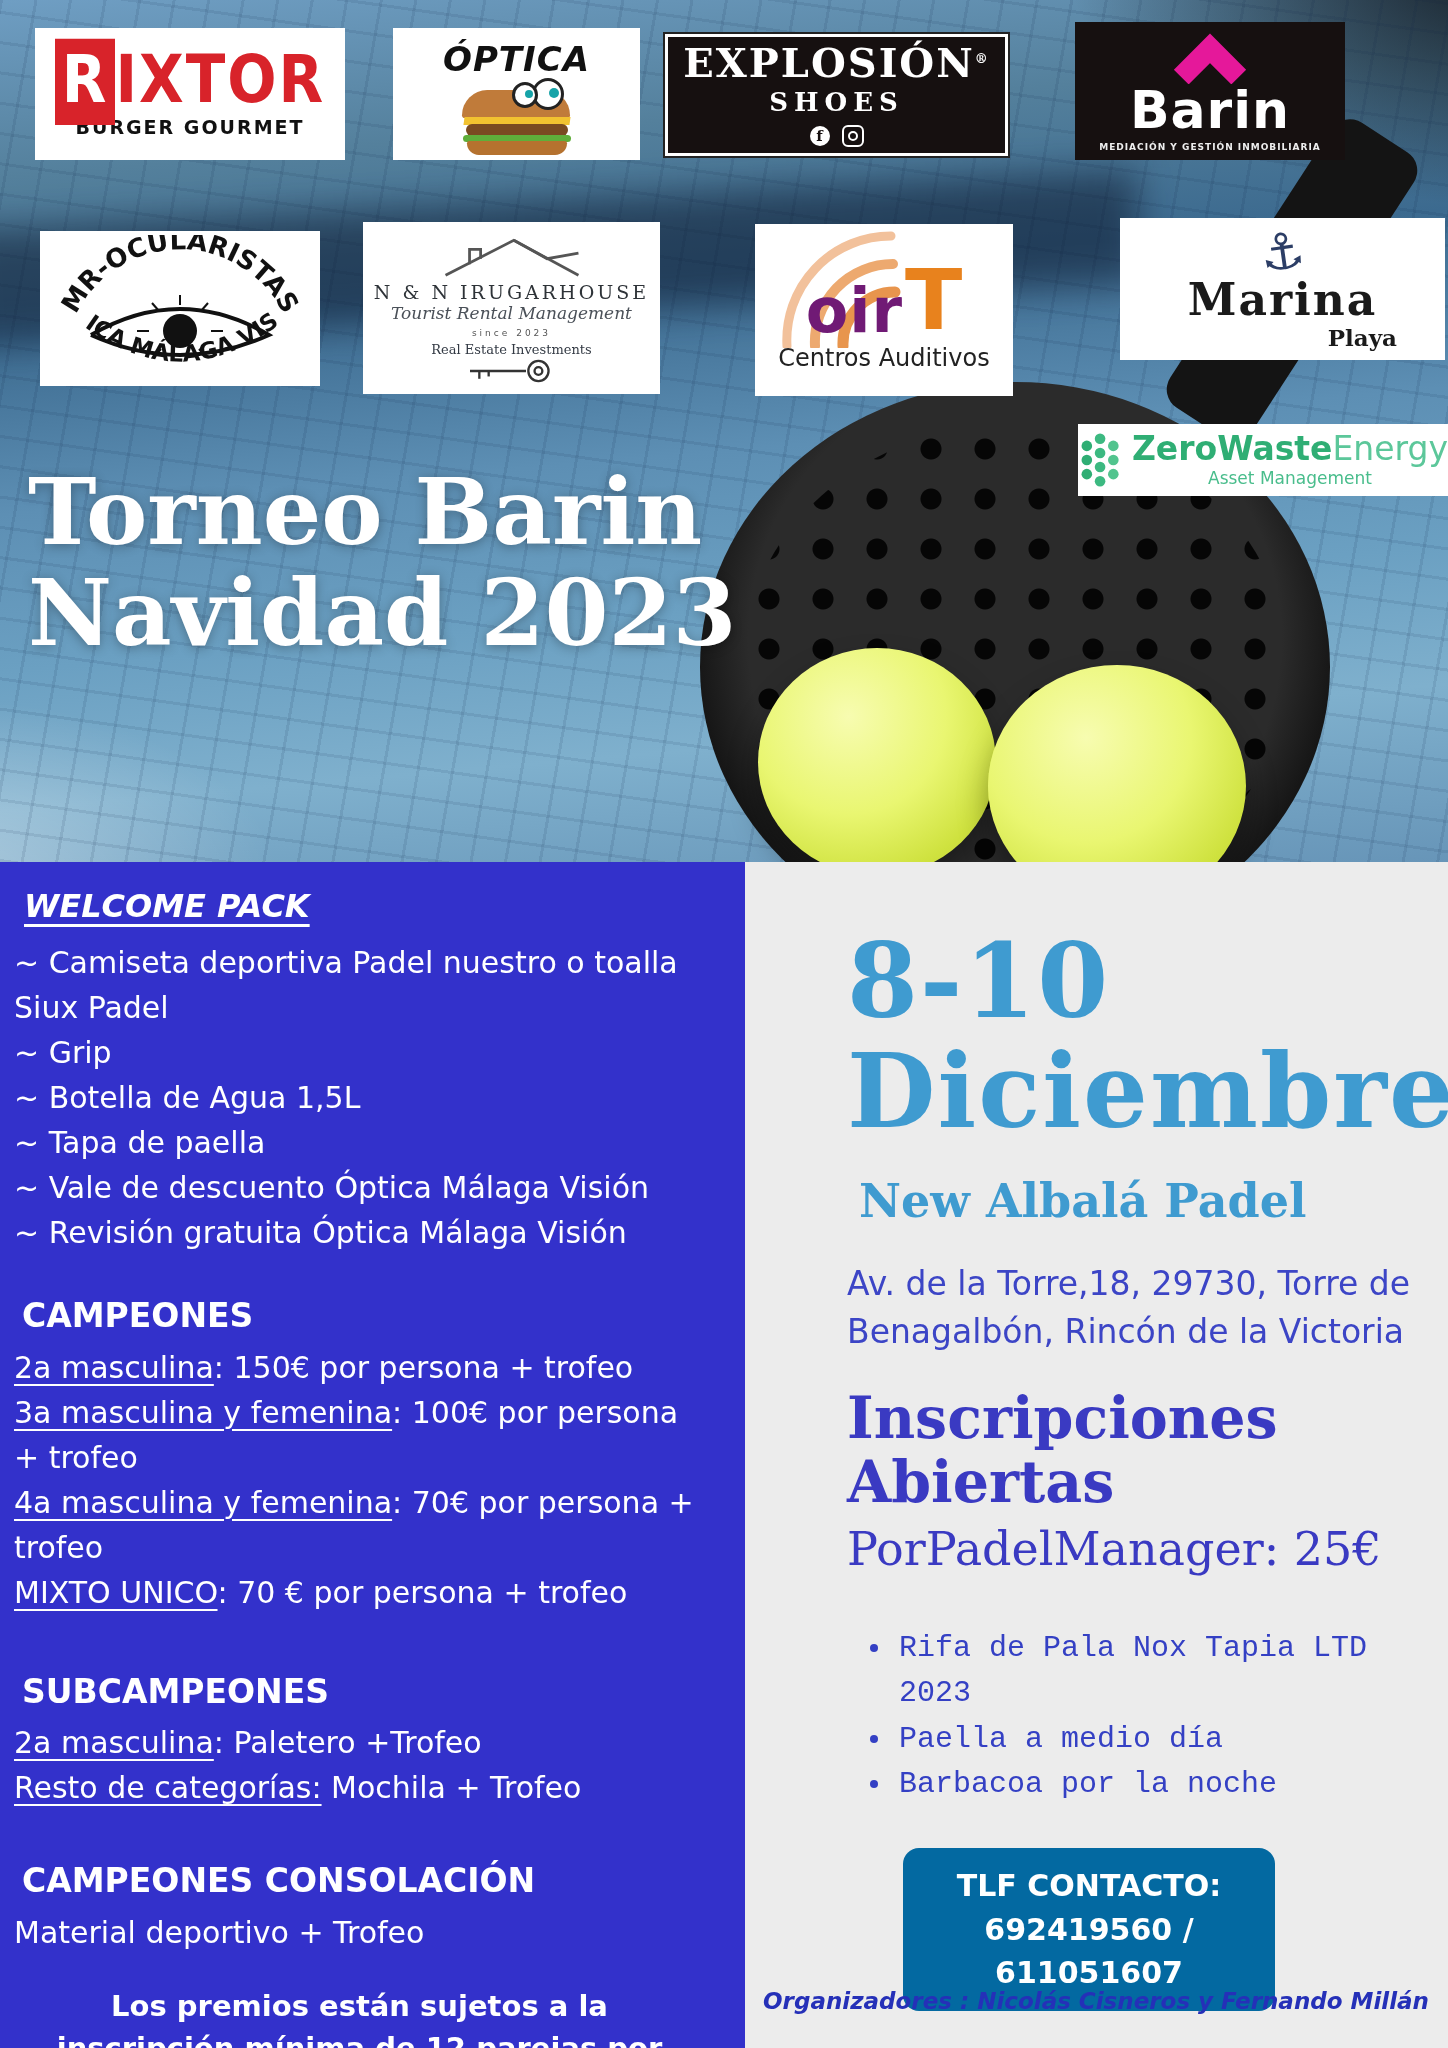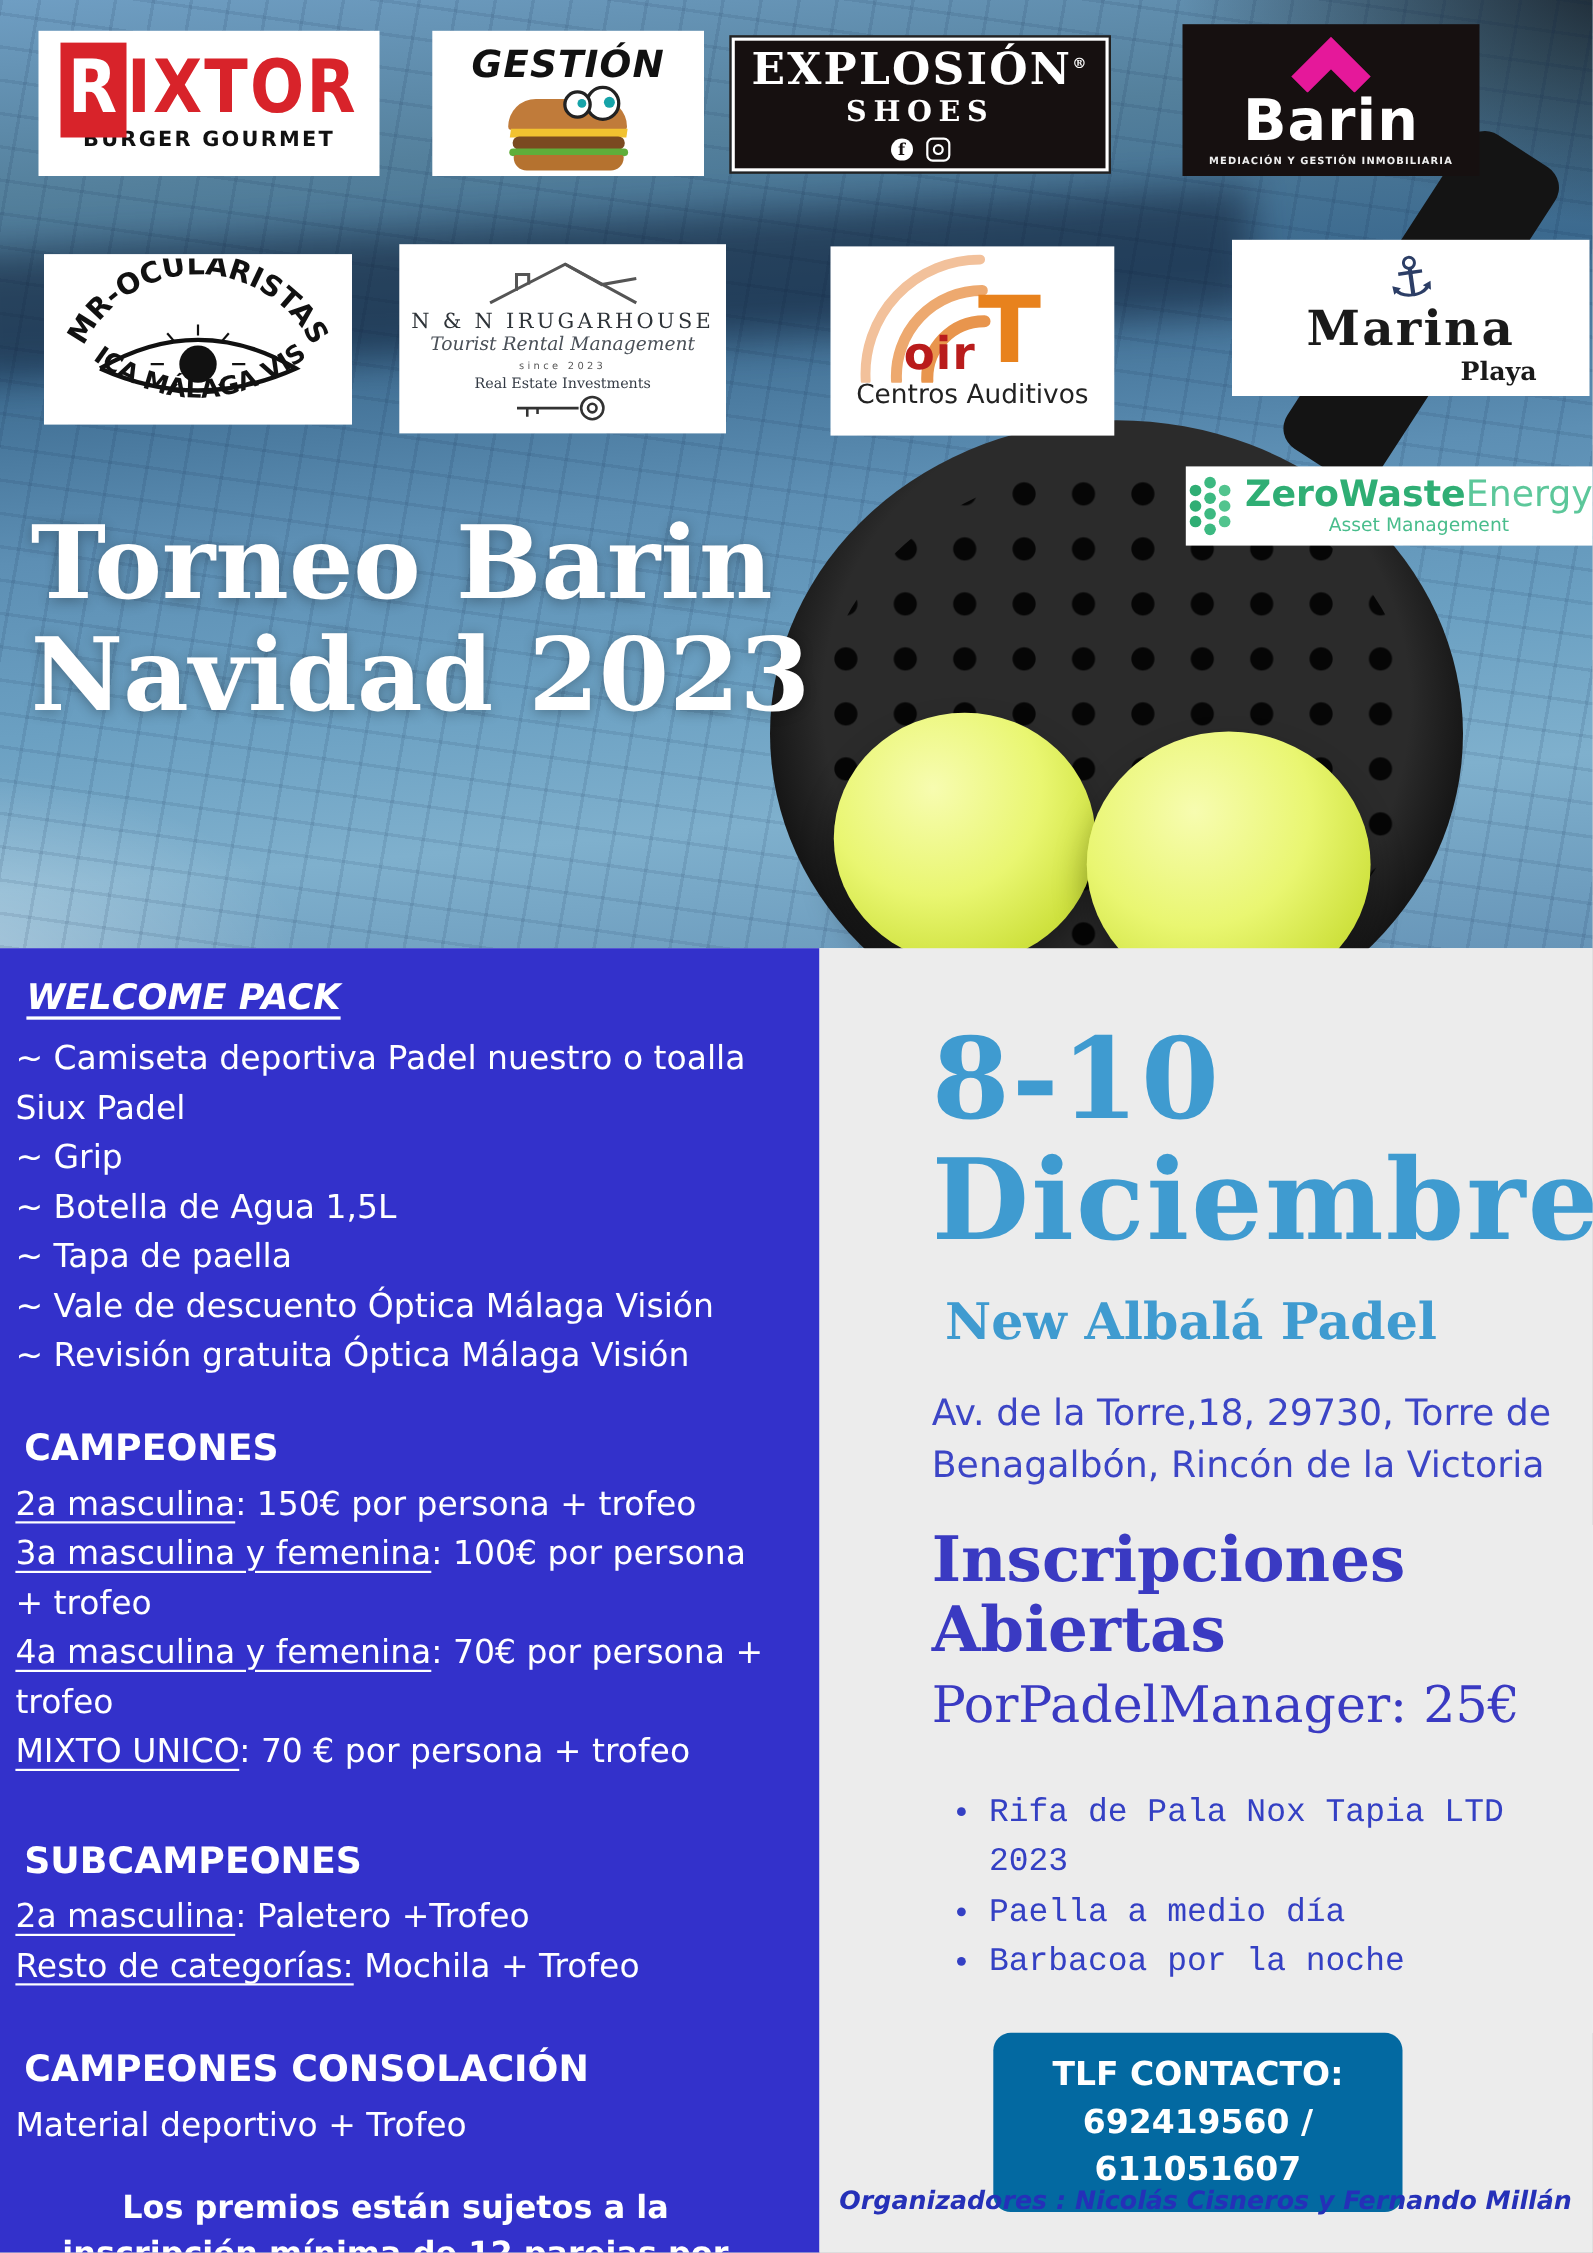--- a/index.html
+++ b/index.html
@@ -65,21 +65,21 @@
 
   .nnr{left:363px;top:222px;width:297px;height:172px;padding:8px 6px;}
   .nn-name{font-family:"DejaVu Serif",serif;font-size:19px;letter-spacing:3px;color:#2e3338;margin-top:2px;}
   .nn-script{font-family:"DejaVu Serif",serif;font-style:italic;font-size:17px;color:#4a5058;margin-top:0;}
   .nn-since{font-size:9px;letter-spacing:3px;color:#555;margin-top:5px;}
   .nn-line3{font-family:"DejaVu Serif",serif;font-size:13px;color:#333a44;margin-top:4px;}
 
   .oirt{left:755px;top:224px;width:258px;height:172px;position:absolute;}
   .oirt-arcs{position:absolute;left:18px;top:4px;}
   .oirt-text{position:relative;display:flex;align-items:flex-end;line-height:1;margin-top:10px;}
-  .oirt-oir{font-weight:bold;font-size:41px;color:#b91c1c;letter-spacing:1px;}
+  .oirt-oir{font-weight:bold;font-size:62px;color:#701a75;letter-spacing:1px;}
   .oirt-t{font-weight:bold;font-size:84px;color:#e8821d;margin-left:2px;}
   .oirt-tag{position:relative;font-size:24px;color:#222;margin-top:2px;}
 
   .marina{left:1120px;top:218px;width:325px;height:142px;}
   .anchor-glyph{font-family:"DejaVu Sans",sans-serif;font-size:50px;color:#2c3e66;line-height:1;transform:rotate(-8deg);}
   .marina-name{font-family:"DejaVu Serif",serif;font-weight:bold;font-size:44px;color:#1a1a1a;letter-spacing:2px;line-height:1.05;}
   .marina-playa{align-self:flex-end;margin-right:48px;font-family:"DejaVu Serif",serif;font-weight:bold;font-size:23px;color:#1a1a1a;}
 
   .zerowaste{left:1078px;top:424px;width:370px;height:72px;flex-direction:row;gap:8px;align-items:center;justify-content:center;}
   .zw-text{display:flex;flex-direction:column;align-items:center;}
@@ -130,21 +130,21 @@
   <div class="racket"></div>
   <div class="ball ball1"></div>
   <div class="ball ball2"></div>
 
   <div class="card rixtor">
     <div class="rixtor-name">RIXTOR</div>
     <div class="rixtor-tag">BURGER GOURMET</div>
   </div>
 
   <div class="card pacome">
-    <div class="pacome-name">GESTIÓN</div>
+    <div class="pacome-name">ÓPTICA</div>
     <div class="burger">
       <span class="eye"></span>
       <span class="eye eye2"></span>
       <span class="bun-top"></span>
       <span class="cheese"></span>
       <span class="patty"></span>
       <span class="lettuce"></span>
       <span class="bun-bot"></span>
     </div>
   </div>

